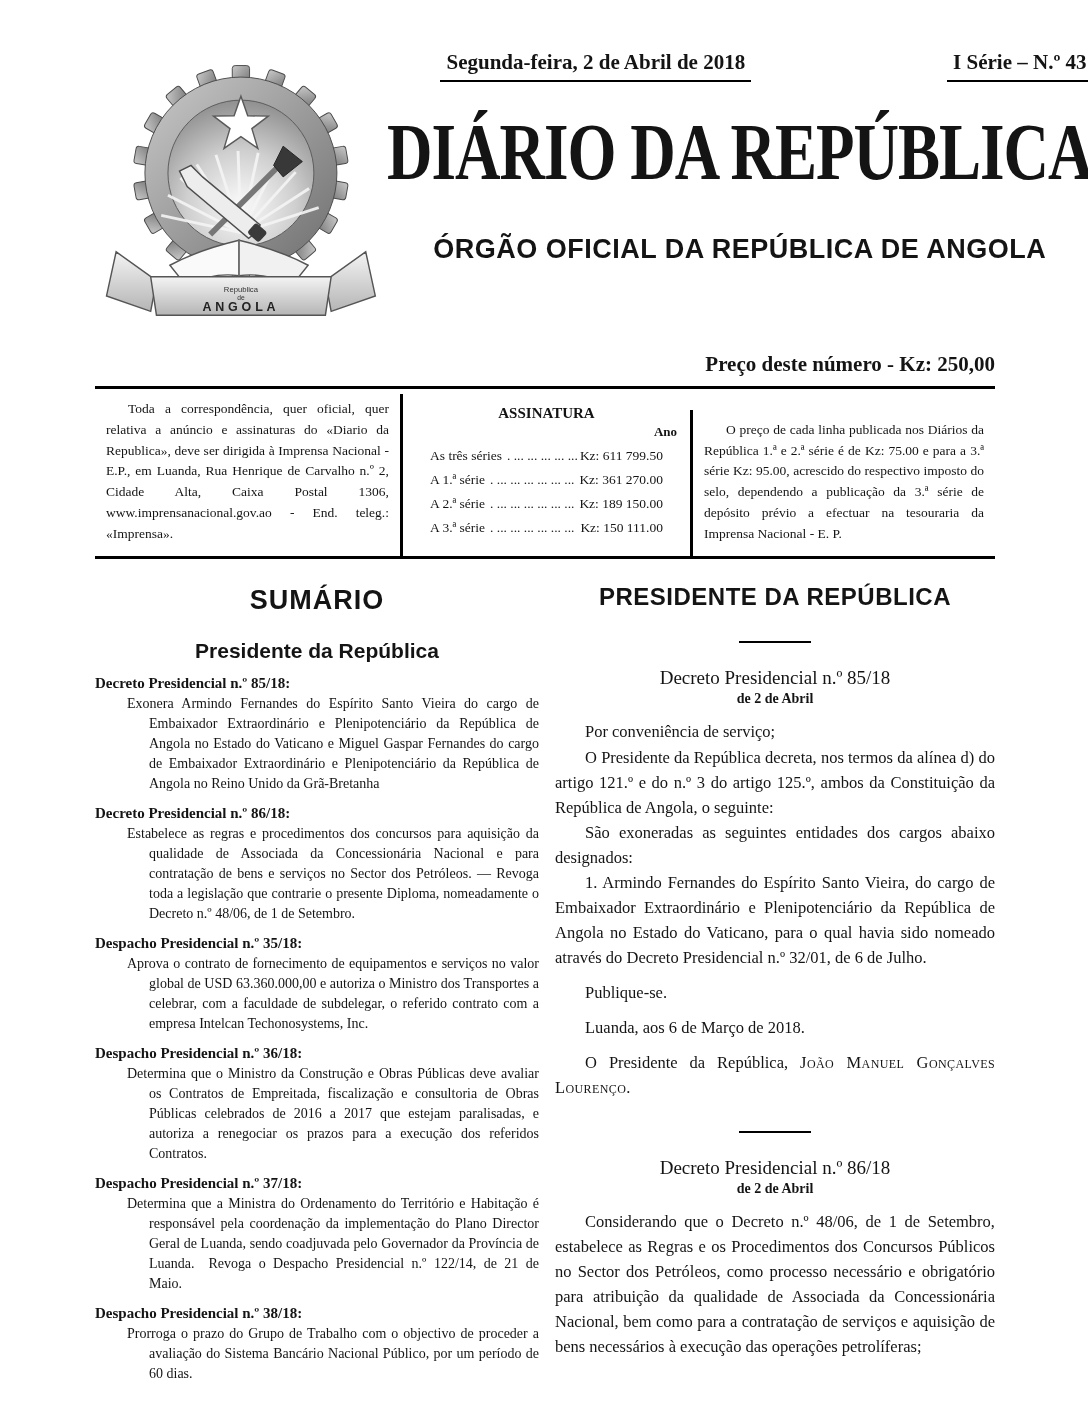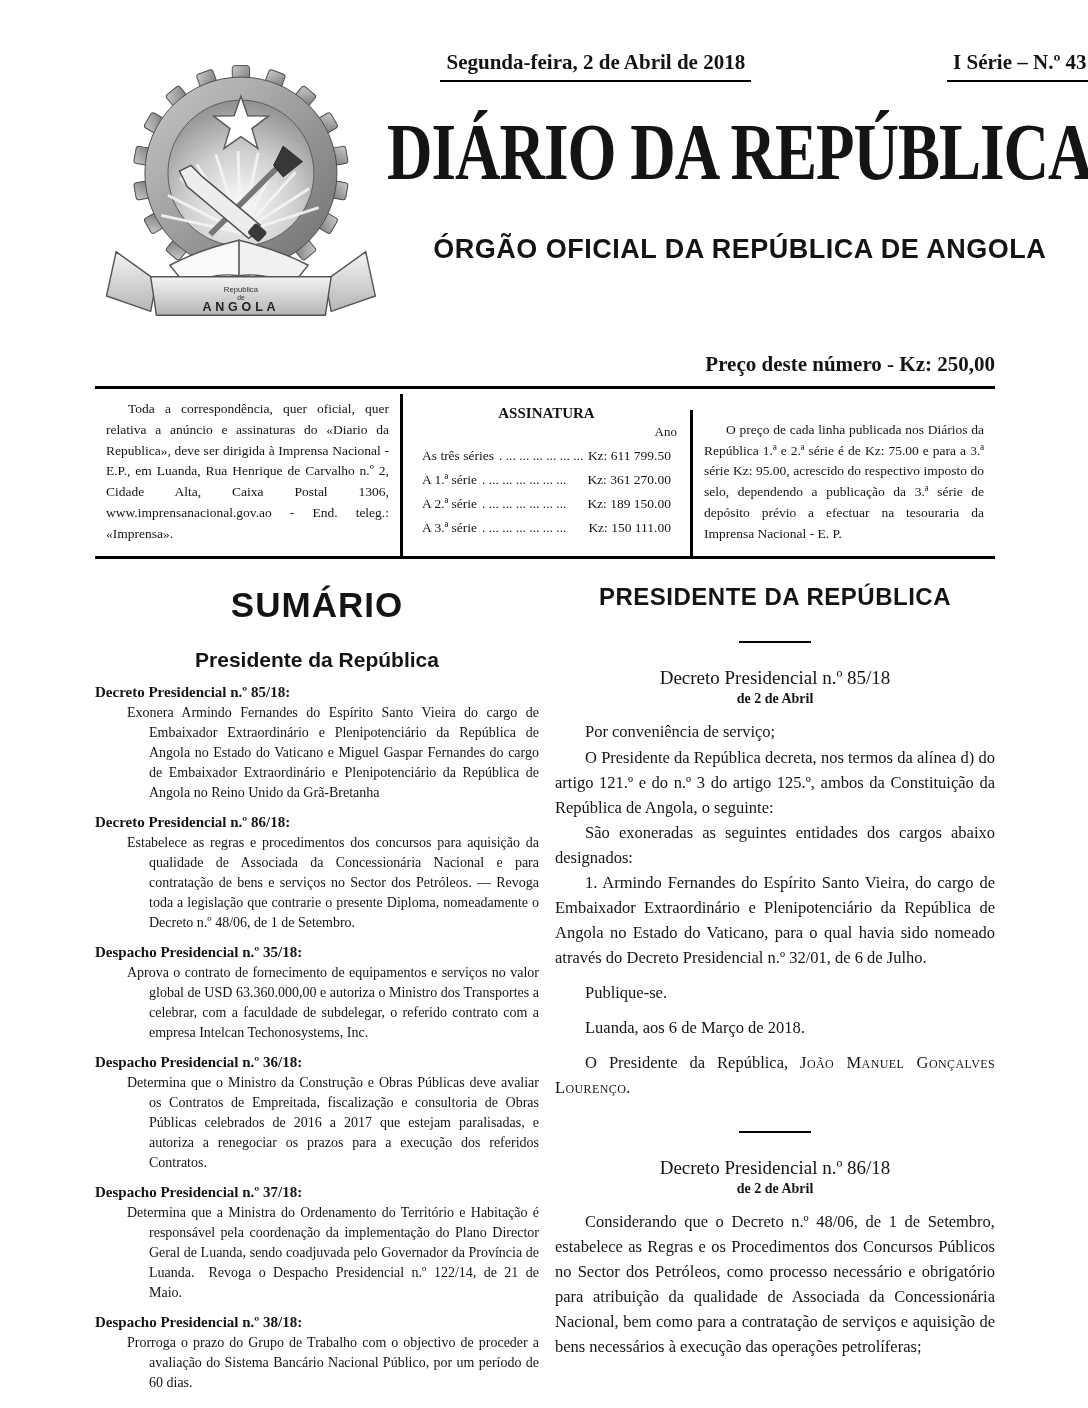--- a/index.html
+++ b/index.html
@@ -27,31 +27,31 @@
     font-family:"Liberation Serif",serif;}
   
   .info-box{border-top:3px solid #000;border-bottom:3px solid #000;display:flex;
     margin-top:9px;align-items:flex-end;}
   .ib-col{box-sizing:border-box;padding:10px 11px 12px;}
   .ib-left{width:305px;}
   .ib-mid{width:290px;border-left:3px solid #000;}
   .ib-right{width:305px;border-left:3px solid #000;}
   .ib-text{font-size:13.5px;line-height:1.54;text-align:justify;text-indent:22px;margin:0;}
   .ib-title{text-align:center;font-weight:bold;font-size:15px;margin:1px 0 2px;}
-  .ib-ano{text-align:right;font-weight:normal;font-size:13px;margin:2px 2px 4px 0;}
-  .sub-row{display:flex;align-items:baseline;font-size:13.5px;margin:8px 8px;}
+  .ib-ano{text-align:right;font-weight:bold;font-size:13px;margin:2px 2px 4px 0;}
+  .sub-row{display:flex;align-items:baseline;font-size:13.5px;margin:8px 16px;}
   .sub-lbl{white-space:nowrap;}
   .sub-dots{flex:1;overflow:hidden;white-space:nowrap;padding:0 5px;color:#222;}
   .sub-val{white-space:nowrap;}
   
   .columns{display:flex;margin-top:14px;}
   .col-left{flex:none;width:444px;margin-right:16px;}
   .col-right{flex:1;min-width:0;}
   .sumario-title{text-align:center;font-family:"Liberation Sans",sans-serif;font-weight:bold;
-    font-size:35px;letter-spacing:1px;margin:12px 0 0;}
+    font-size:27px;letter-spacing:1px;margin:12px 0 0;}
   .sec-heading{text-align:center;font-family:"Liberation Sans",sans-serif;font-weight:bold;
     font-size:21px;line-height:1.22;margin:22px 0 6px;}
   .entry{margin-top:11px;}
   .entry-title{font-weight:bold;font-size:15px;margin:0 0 2px;}
   .entry-body{font-size:14px;line-height:1.43;text-align:justify;margin:0;
     padding-left:54px;text-indent:-22px;}
   .main-heading{text-align:center;font-family:"Liberation Sans",sans-serif;font-weight:bold;
     font-size:24px;letter-spacing:0.5px;margin:10px 0 0;}
   .short-rule{width:72px;border:0;border-top:2px solid #000;margin:30px auto 24px;}
   .art-title{text-align:center;font-weight:normal;font-size:19px;margin:0;}

